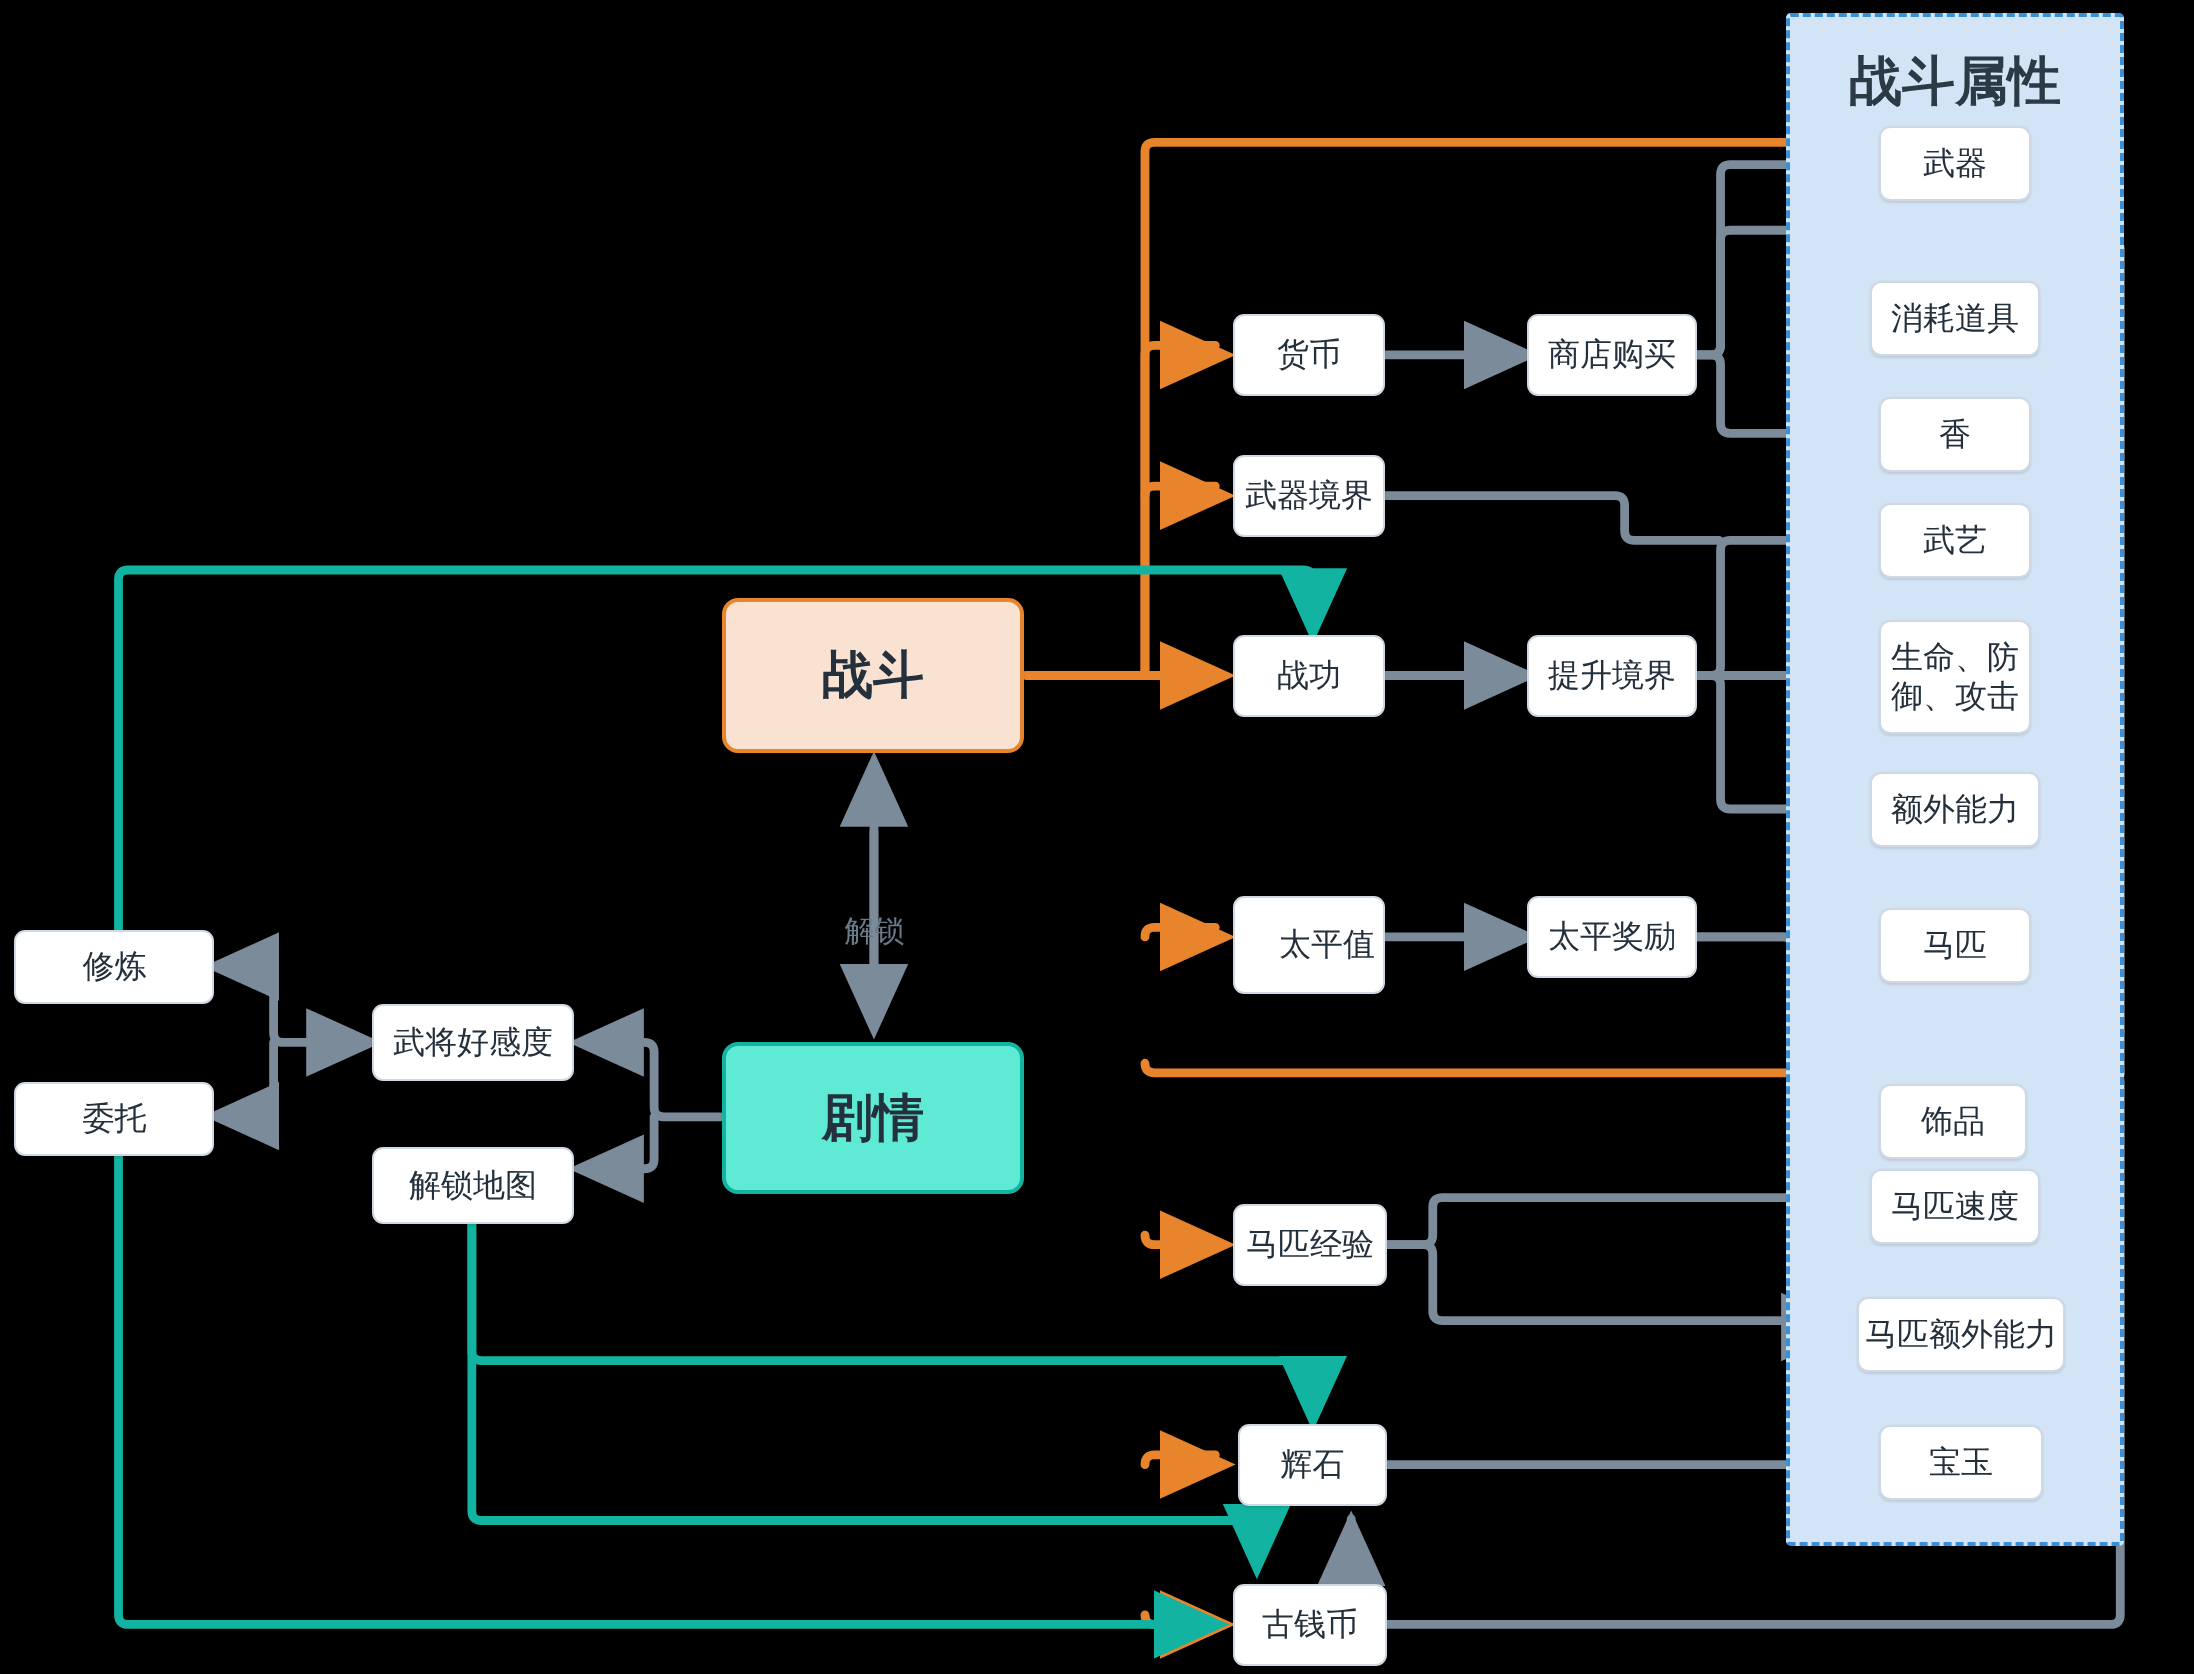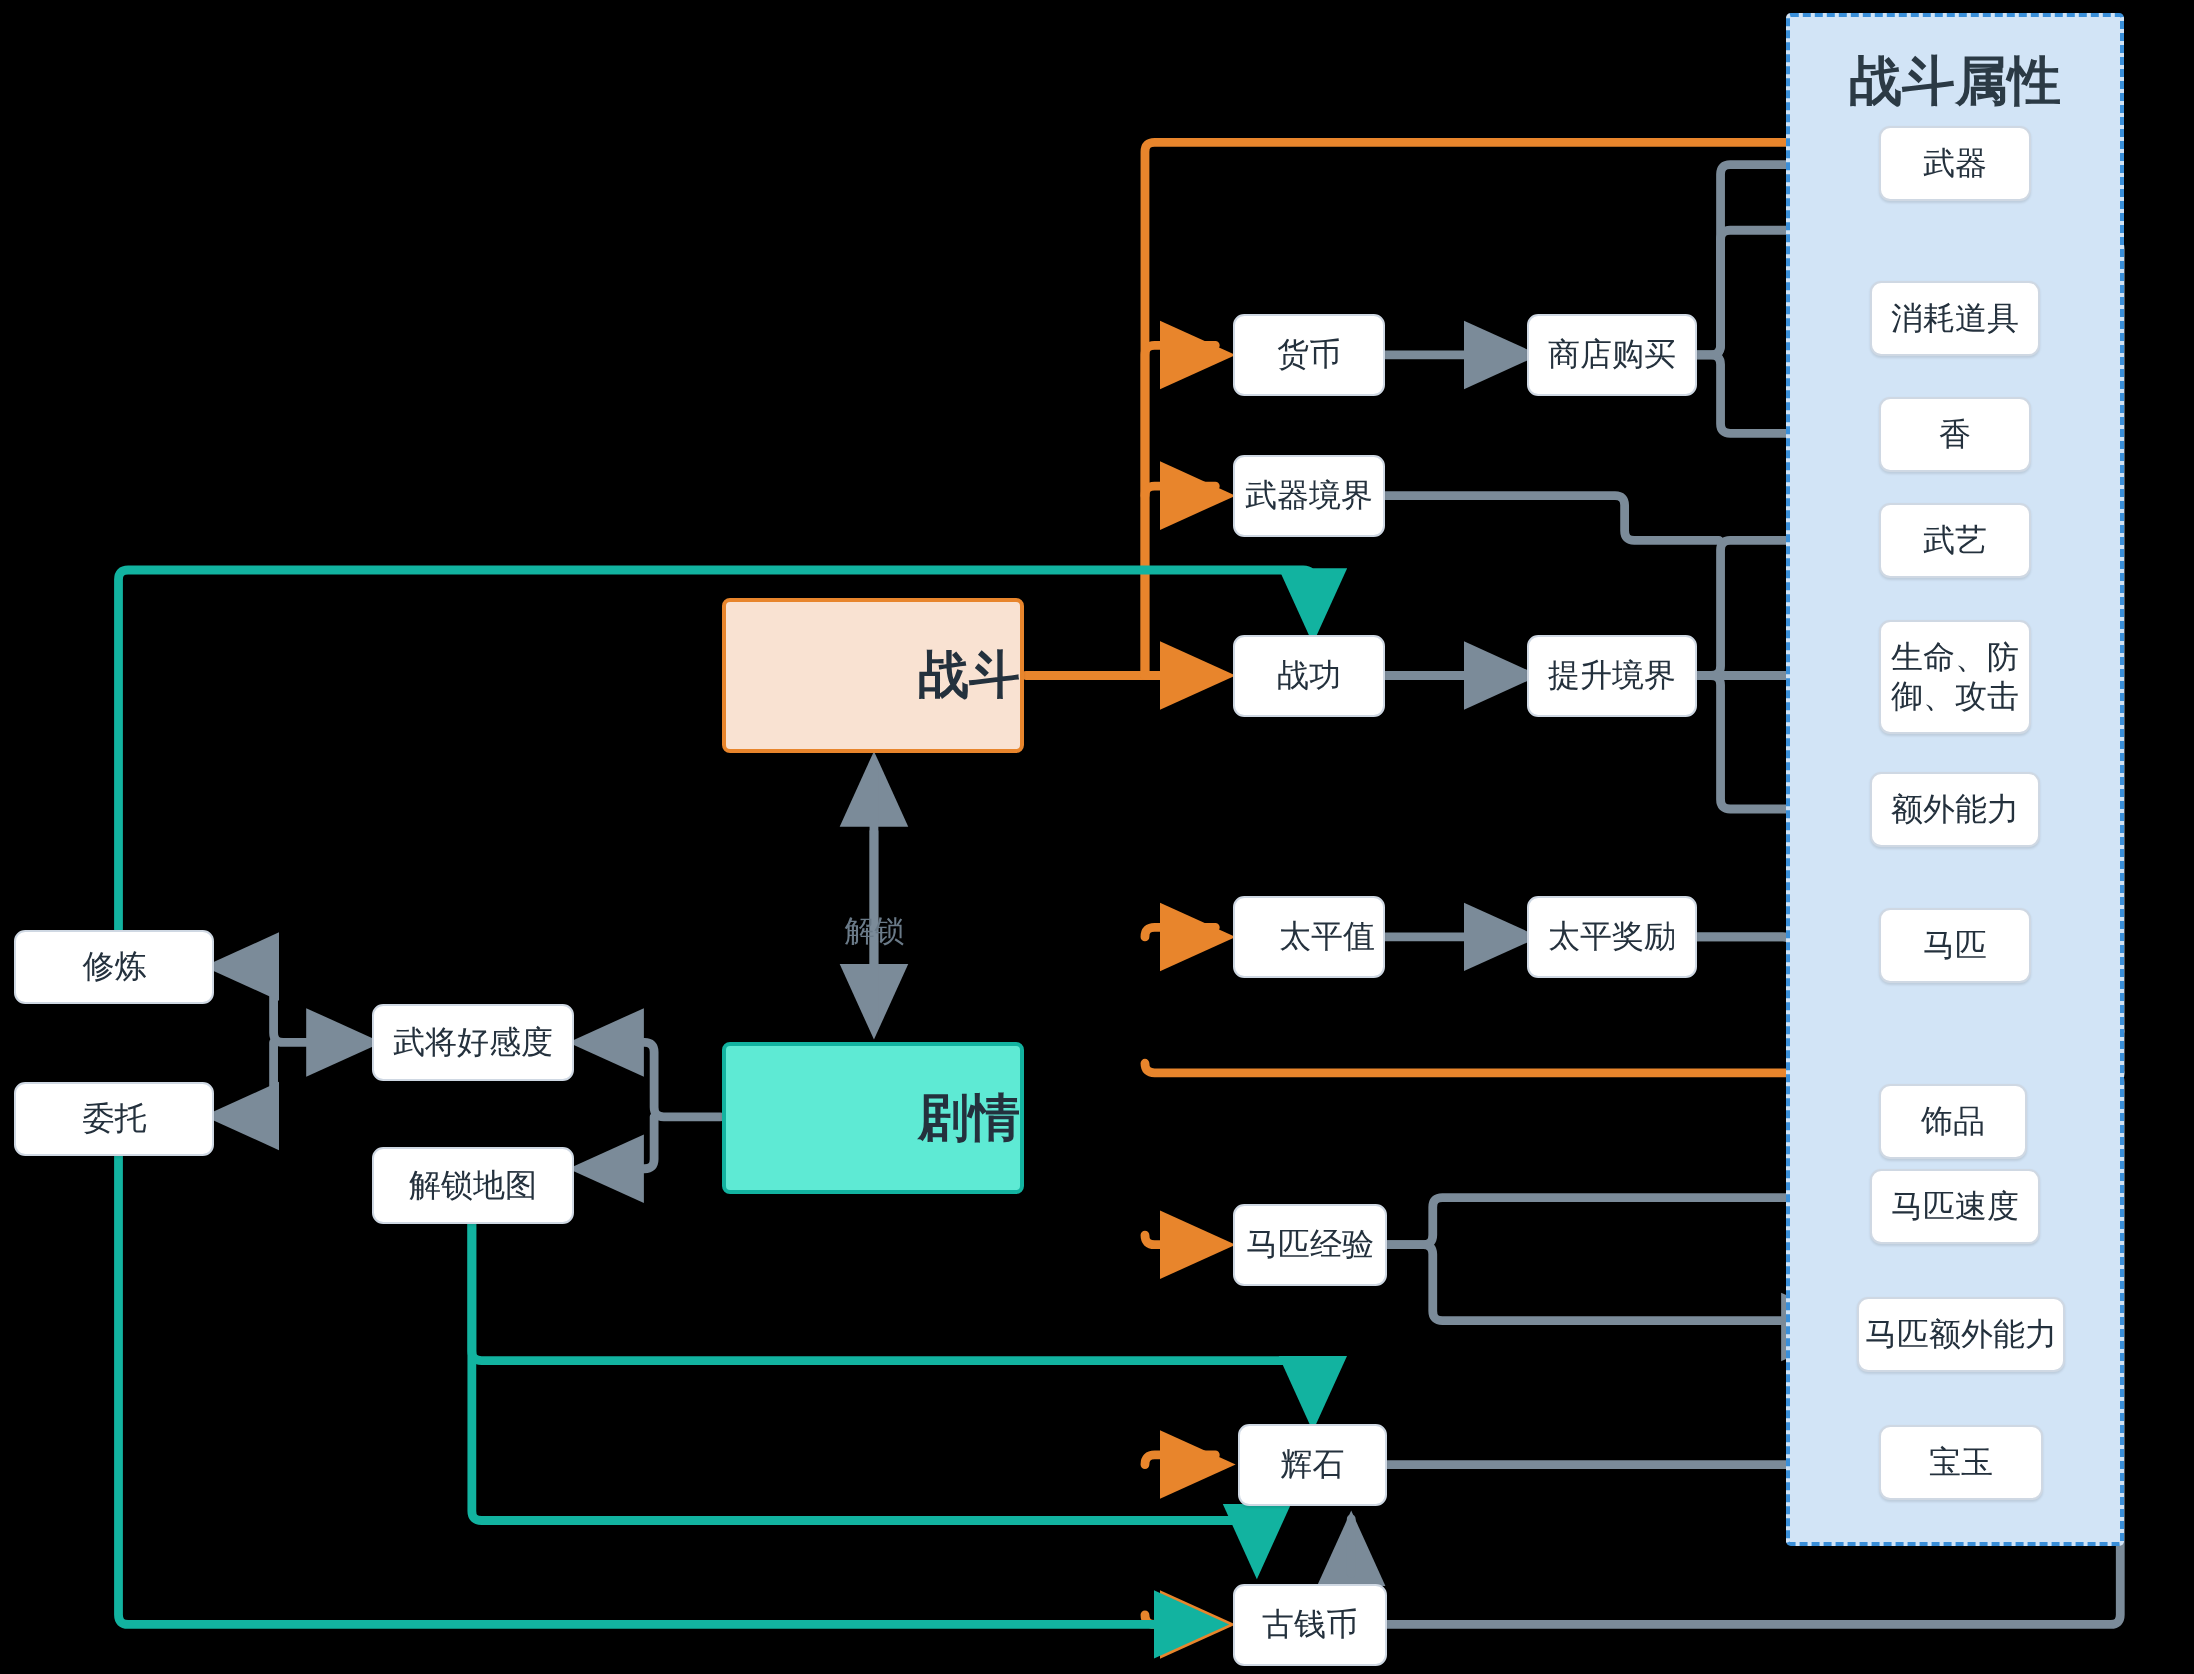--- a/index.html
+++ b/index.html
@@ -5,21 +5,21 @@
   html,body{margin:0;padding:0;background:#000;}
   body{font-family:"Liberation Sans","DejaVu Sans",sans-serif;}
   #stage{position:relative;width:2194px;height:1674px;background:#000;overflow:hidden;}
   svg#wires{position:absolute;left:0;top:0;width:2194px;height:1674px;}
 
   .node{position:absolute;box-sizing:border-box;display:flex;align-items:center;
         justify-content:center;text-align:center;border-radius:11.2px;
         background:#ffffff;border:2.4px solid #cfd8e3;color:#24313d;
         font-size:32px;line-height:1.22;font-weight:400;
         box-shadow:0 1.6px 2.4px rgba(0,0,0,.10);}
-  .node.big{font-size:51px;font-weight:700;border-width:4px;border-radius:8px;justify-content:flex-end;}
+  .node.big{font-size:51px;font-weight:700;border-width:4px;border-radius:16px;}
   .node.combat{background:#f9e2d2;border-color:#e8852c;}
   .node.story{background:#5eead4;border-color:#12b3a0;}
 
   .group{position:absolute;box-sizing:border-box;background:#d2e4f6;
          border:4px dashed #3a8fd9;border-radius:4.8px;}
   .group-title{position:absolute;width:100%;text-align:center;
          font-size:53px;font-weight:700;color:#2b3a45;font-family:Liberation Serif, serif;}
 
   .edge-label{position:absolute;color:#6a7a88;font-size:30px;
         text-align:center;margin-top:31px;}
@@ -207,21 +207,21 @@
     <span>武器境界</span>
   </div>
 
   <div class="node" style="left:1233px;top:635px;width:152px;height:82px;">
     <span>战功</span>
   </div>
   <div class="node" style="left:1527px;top:635px;width:170px;height:82px;">
     <span>提升境界</span>
   </div>
 
-  <div class="node" style="left:1233px;top:896px;width:152px;height:82px;padding-left:36px;">
+  <div class="node" style="left:1233px;top:896px;width:152px;height:98px;padding-left:36px;">
     <span>太平值</span>
   </div>
   <div class="node" style="left:1527px;top:896px;width:170px;height:82px;">
     <span>太平奖励</span>
   </div>
 
   <div class="node" style="left:1233px;top:1204px;width:154px;height:82px;">
     <span>马匹经验</span>
   </div>
 

